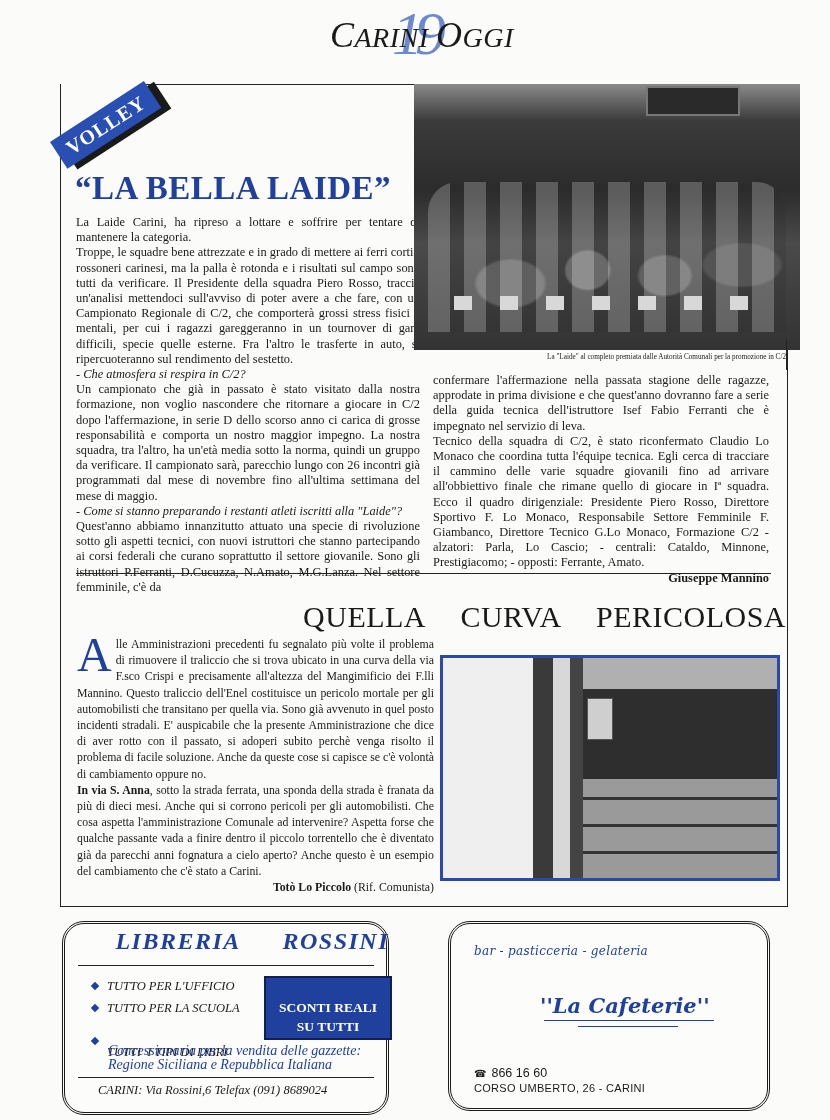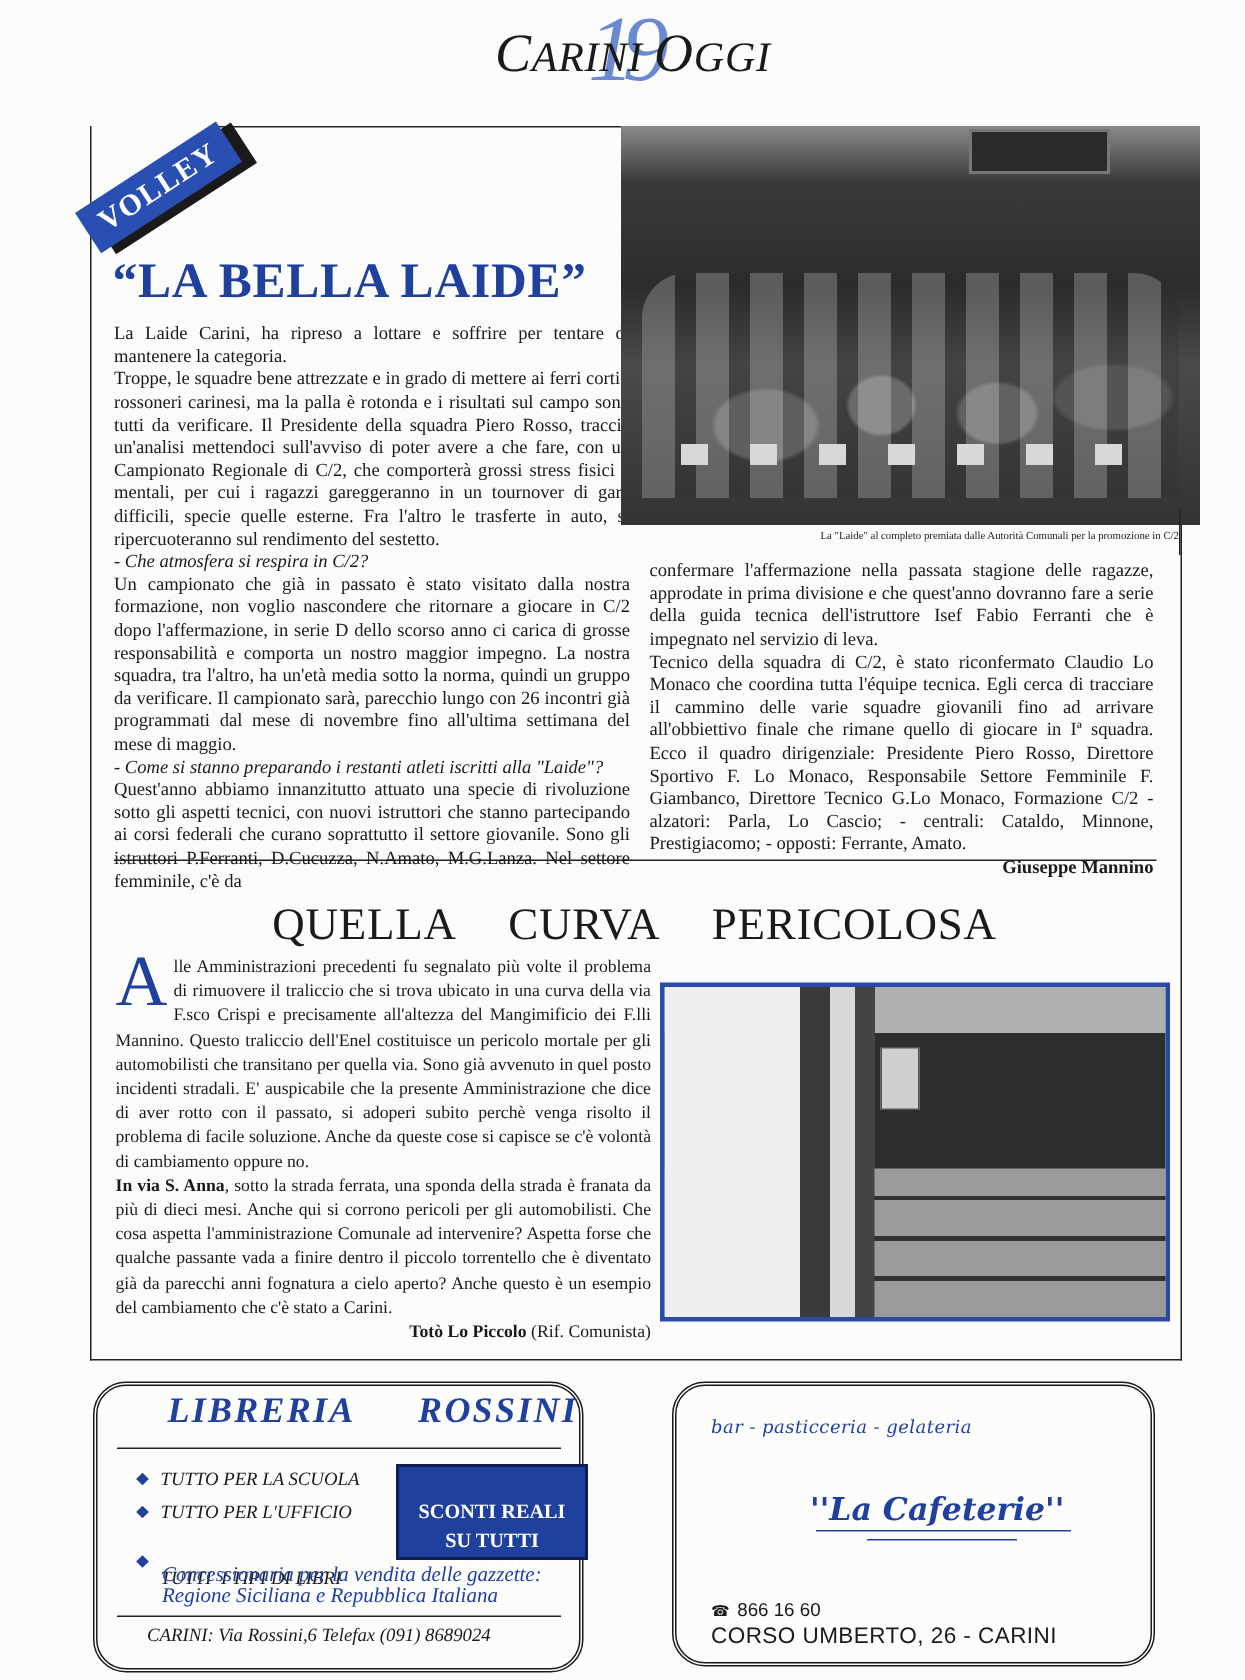--- a/index.html
+++ b/index.html
@@ -64,21 +64,21 @@
   .photo1 .plaques { position:absolute; left:40px; right:40px; bottom:40px; height:14px;
     background:repeating-linear-gradient(90deg, #d8d8d8 0 18px, transparent 18px 46px); }
   .photo1 .painting { position:absolute; right:60px; top:2px; width:90px; height:26px; border:2px solid #777; background:#2a2a2a; }
   .caption1 { left:430px; top:353px; width:356px; font-size:7.2px; text-align:right; font-family:"Liberation Serif", serif; color:#222; }
   .cap-rule { left:786px; top:340px; width:0; height:30px; border-left:1.5px solid #222; }
 
   .rule { height:0; border-top:1.5px solid #222; }
   .rule-a { left:76px; top:573px; width:695px; }
 
   .headline2 {
-    left:60px; top:600px; width:726px; text-align:center; font-size:30px;
+    left:60px; top:600px; width:726px; text-align:right; font-size:30px;
     font-family:"Liberation Serif", serif; color:#1a1a1a; letter-spacing:0.5px;
     word-spacing:10px;
   }
 
   .col3 { left:77px; top:636px; width:357px; font-size:11.8px; line-height:16.2px; text-align:justify; font-family:"Liberation Serif", serif; }
   .col3 p { margin:0; }
   .dropcap { float:left; font-size:48px; line-height:38px; color:#20409e; margin:0 4px -2px 0; font-family:"Liberation Serif", serif; }
   .col3 .bold { font-weight:bold; }
   .col3 .sig { text-align:right; }
   .col3 .sig b { font-weight:bold; }
@@ -90,37 +90,37 @@
       linear-gradient(180deg, #b0b0b0 0 14%, #2e2e2e 14% 55%, #8e8e8e 55% 100%);
   }
   .photo2 .road { position:absolute; left:42%; right:0; bottom:0; height:45%;
     background:repeating-linear-gradient(0deg, #9a9a9a 0 24px, #333 24px 27px); }
   .photo2 .van { position:absolute; left:43%; top:18%; width:24px; height:40px; background:#cfcfcf; border:1px solid #555; }
 
   
   .ad-box { border:3px double #1a1a1a; border-radius:22px; background:#fcfcfb; box-sizing:border-box; }
   .ad1 { left:62px; top:921px; width:327px; height:194px; }
   .ad2 { left:448px; top:921px; width:322px; height:190px; }
-  .ad1-title { left:62px; top:928px; width:327px; text-align:center; font-size:24px; font-style:italic; font-weight:bold; color:#20409e; letter-spacing:1.5px; font-family:"Liberation Serif", serif; word-spacing:14px;margin-left:23px; }
+  .ad1-title { left:62px; top:928px; width:327px; text-align:right; font-size:24px; font-style:italic; font-weight:bold; color:#20409e; letter-spacing:1.5px; font-family:"Liberation Serif", serif; word-spacing:14px; }
   .ad1-rule1 { left:78px; top:965px; width:296px; border-top:1.2px solid #222; }
   .ad1-list { left:92px; top:975px; width:170px; font-size:12.5px; font-style:italic; font-family:"Liberation Serif", serif; line-height:22px; }
   .ad1-list .li { display:flex; align-items:center; }
   .ad1-list .diamond { width:6px; height:6px; background:#20409e; transform:rotate(45deg); margin-right:9px; }
   .ad1-badge { left:264px; top:976px; width:128px; height:64px; background:#20409e; color:#fff; border:2px solid #0e1f55; text-align:center; font-weight:bold; font-size:13.5px; line-height:19px; font-family:"Liberation Serif", serif; padding-top:20px; box-sizing:border-box; }
   .ad1-conc { left:108px; top:1044px; width:280px; font-size:14px; font-style:italic; color:#20409e; line-height:14px; font-family:"Liberation Serif", serif; }
   .ad1-rule2 { left:78px; top:1077px; width:296px; border-top:1.2px solid #222; }
   .ad1-addr { left:98px; top:1083px; width:280px; font-size:12.5px; font-style:italic; font-family:"Liberation Serif", serif; }
 
   .ad2-type { left:474px; top:944px; font-size:12px; font-style:italic; color:#20409e; font-family:"DejaVu Serif", serif; letter-spacing:0.3px; }
   .ad2-name { left:540px; top:993px; font-size:21px; font-style:italic; font-weight:bold; color:#20409e; font-family:"DejaVu Serif", serif; }
   .ad2-ul1 { left:544px; top:1020px; width:170px; border-top:1.2px solid #20409e; }
   .ad2-ul2 { left:578px; top:1026px; width:100px; border-top:1.2px solid #20409e; }
   .ad2-phone { left:474px; top:1066px; font-size:12.5px; font-family:"Liberation Sans", sans-serif; }
   .ad2-phone .ph { font-size:10px; margin-right:5px; }
-  .ad2-addr { left:474px; top:1082px; font-size:15px; font-family:"Liberation Sans", sans-serif; letter-spacing:0.3px; }
+  .ad2-addr { left:474px; top:1082px; font-size:11px; font-family:"Liberation Sans", sans-serif; letter-spacing:0.3px; }
 </style>
 </head>
 <body>
 
 <div class="abs masthead">
   <span class="num">19</span>
   <span class="title"><span class="big">C</span><span>ARINI </span><span class="big">O</span><span>GGI</span></span>
 </div>
 
 <div class="abs frame"></div>
@@ -170,25 +170,25 @@
   <div class="road"></div>
   <div class="van"></div>
 </div>
 
 <div class="abs ad-box ad1"></div>
 <div class="abs ad1-title" style="white-space:pre;">LIBRERIA  ROSSINI</div>
 <div class="abs rule ad1-rule1"></div>
 <div class="abs ad1-list">
   <div class="li">
       <span class="diamond"></span>
-      <span>TUTTO PER LA SCUOLA</span>
+      <span>TUTTO PER L'UFFICIO</span>
     </div>
   <div class="li">
       <span class="diamond"></span>
-      <span>TUTTO PER L'UFFICIO</span>
+      <span>TUTTO PER LA SCUOLA</span>
     </div>
   <div class="li">
       <span class="diamond"></span>
       <span style="white-space:pre;margin-top:22px;">TUTTI  I TIPI DI LIBRI</span>
     </div>
 </div>
 <div class="abs ad1-badge">
   <div>SCONTI REALI</div>
   <div>SU TUTTI</div>
   <div>GLI ZAINI</div>

